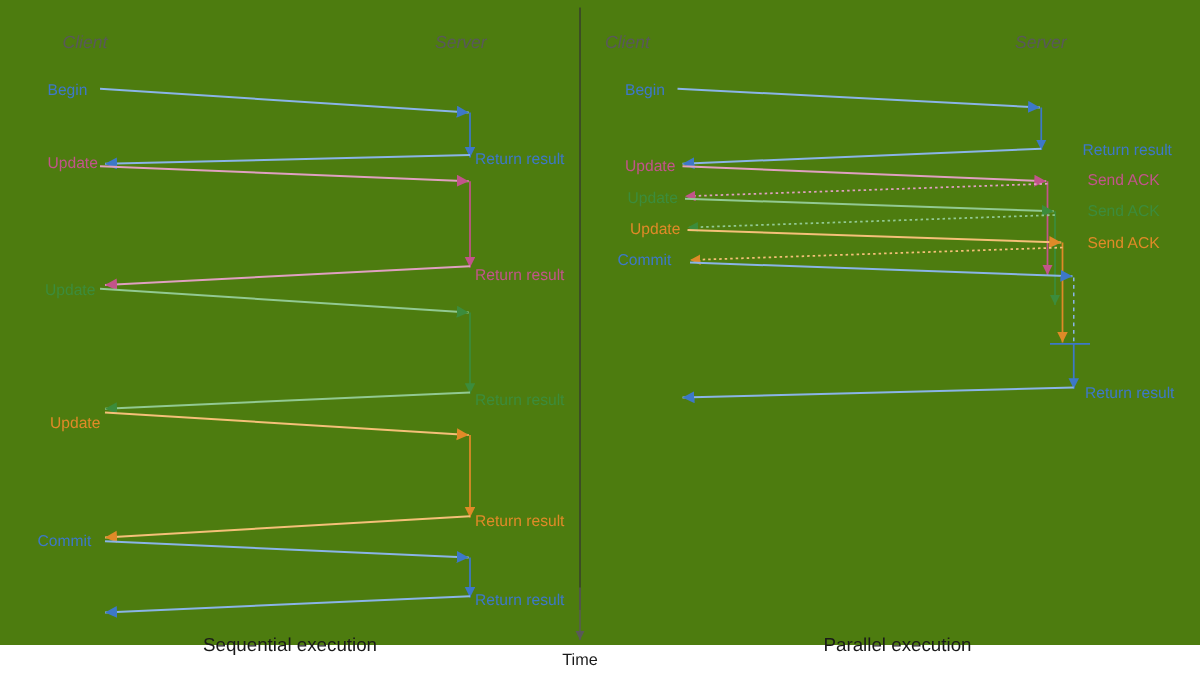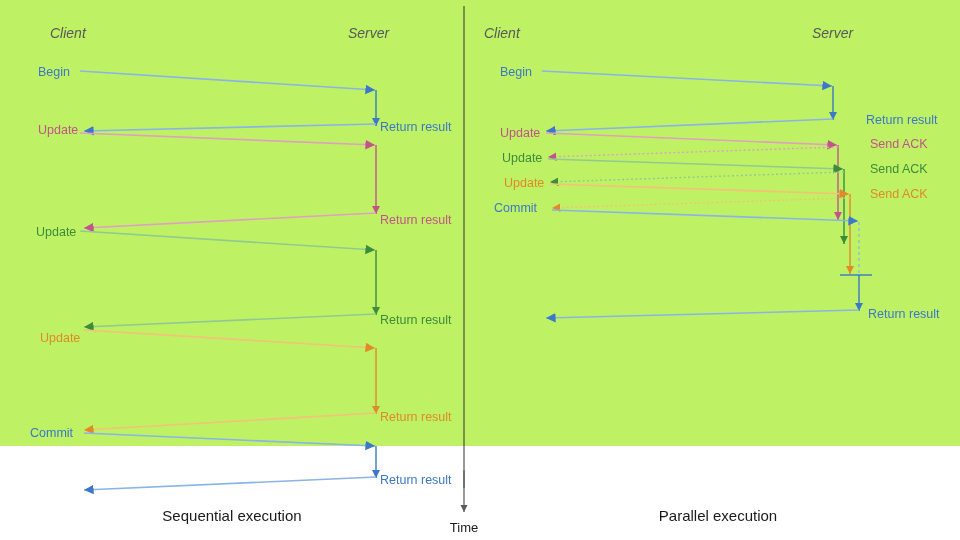--- a/index.html
+++ b/index.html
@@ -9,22 +9,22 @@
   }
   body {
     width: 960px;
     height: 540px;
     overflow: hidden;
     font-family: "Liberation Sans", sans-serif;
   }
   #root {
     position: relative;
     width: 960px;
-    height: 446px;
-    background: #bef264;
+    height: 516px;
+    background: #4d7c0f;
   }
   svg.diagram {
     position: absolute;
     left: 0;
     top: 0;
     width: 960px;
     height: 540px;
   }
   .lane-title {
     font-family: "Liberation Sans", sans-serif;

